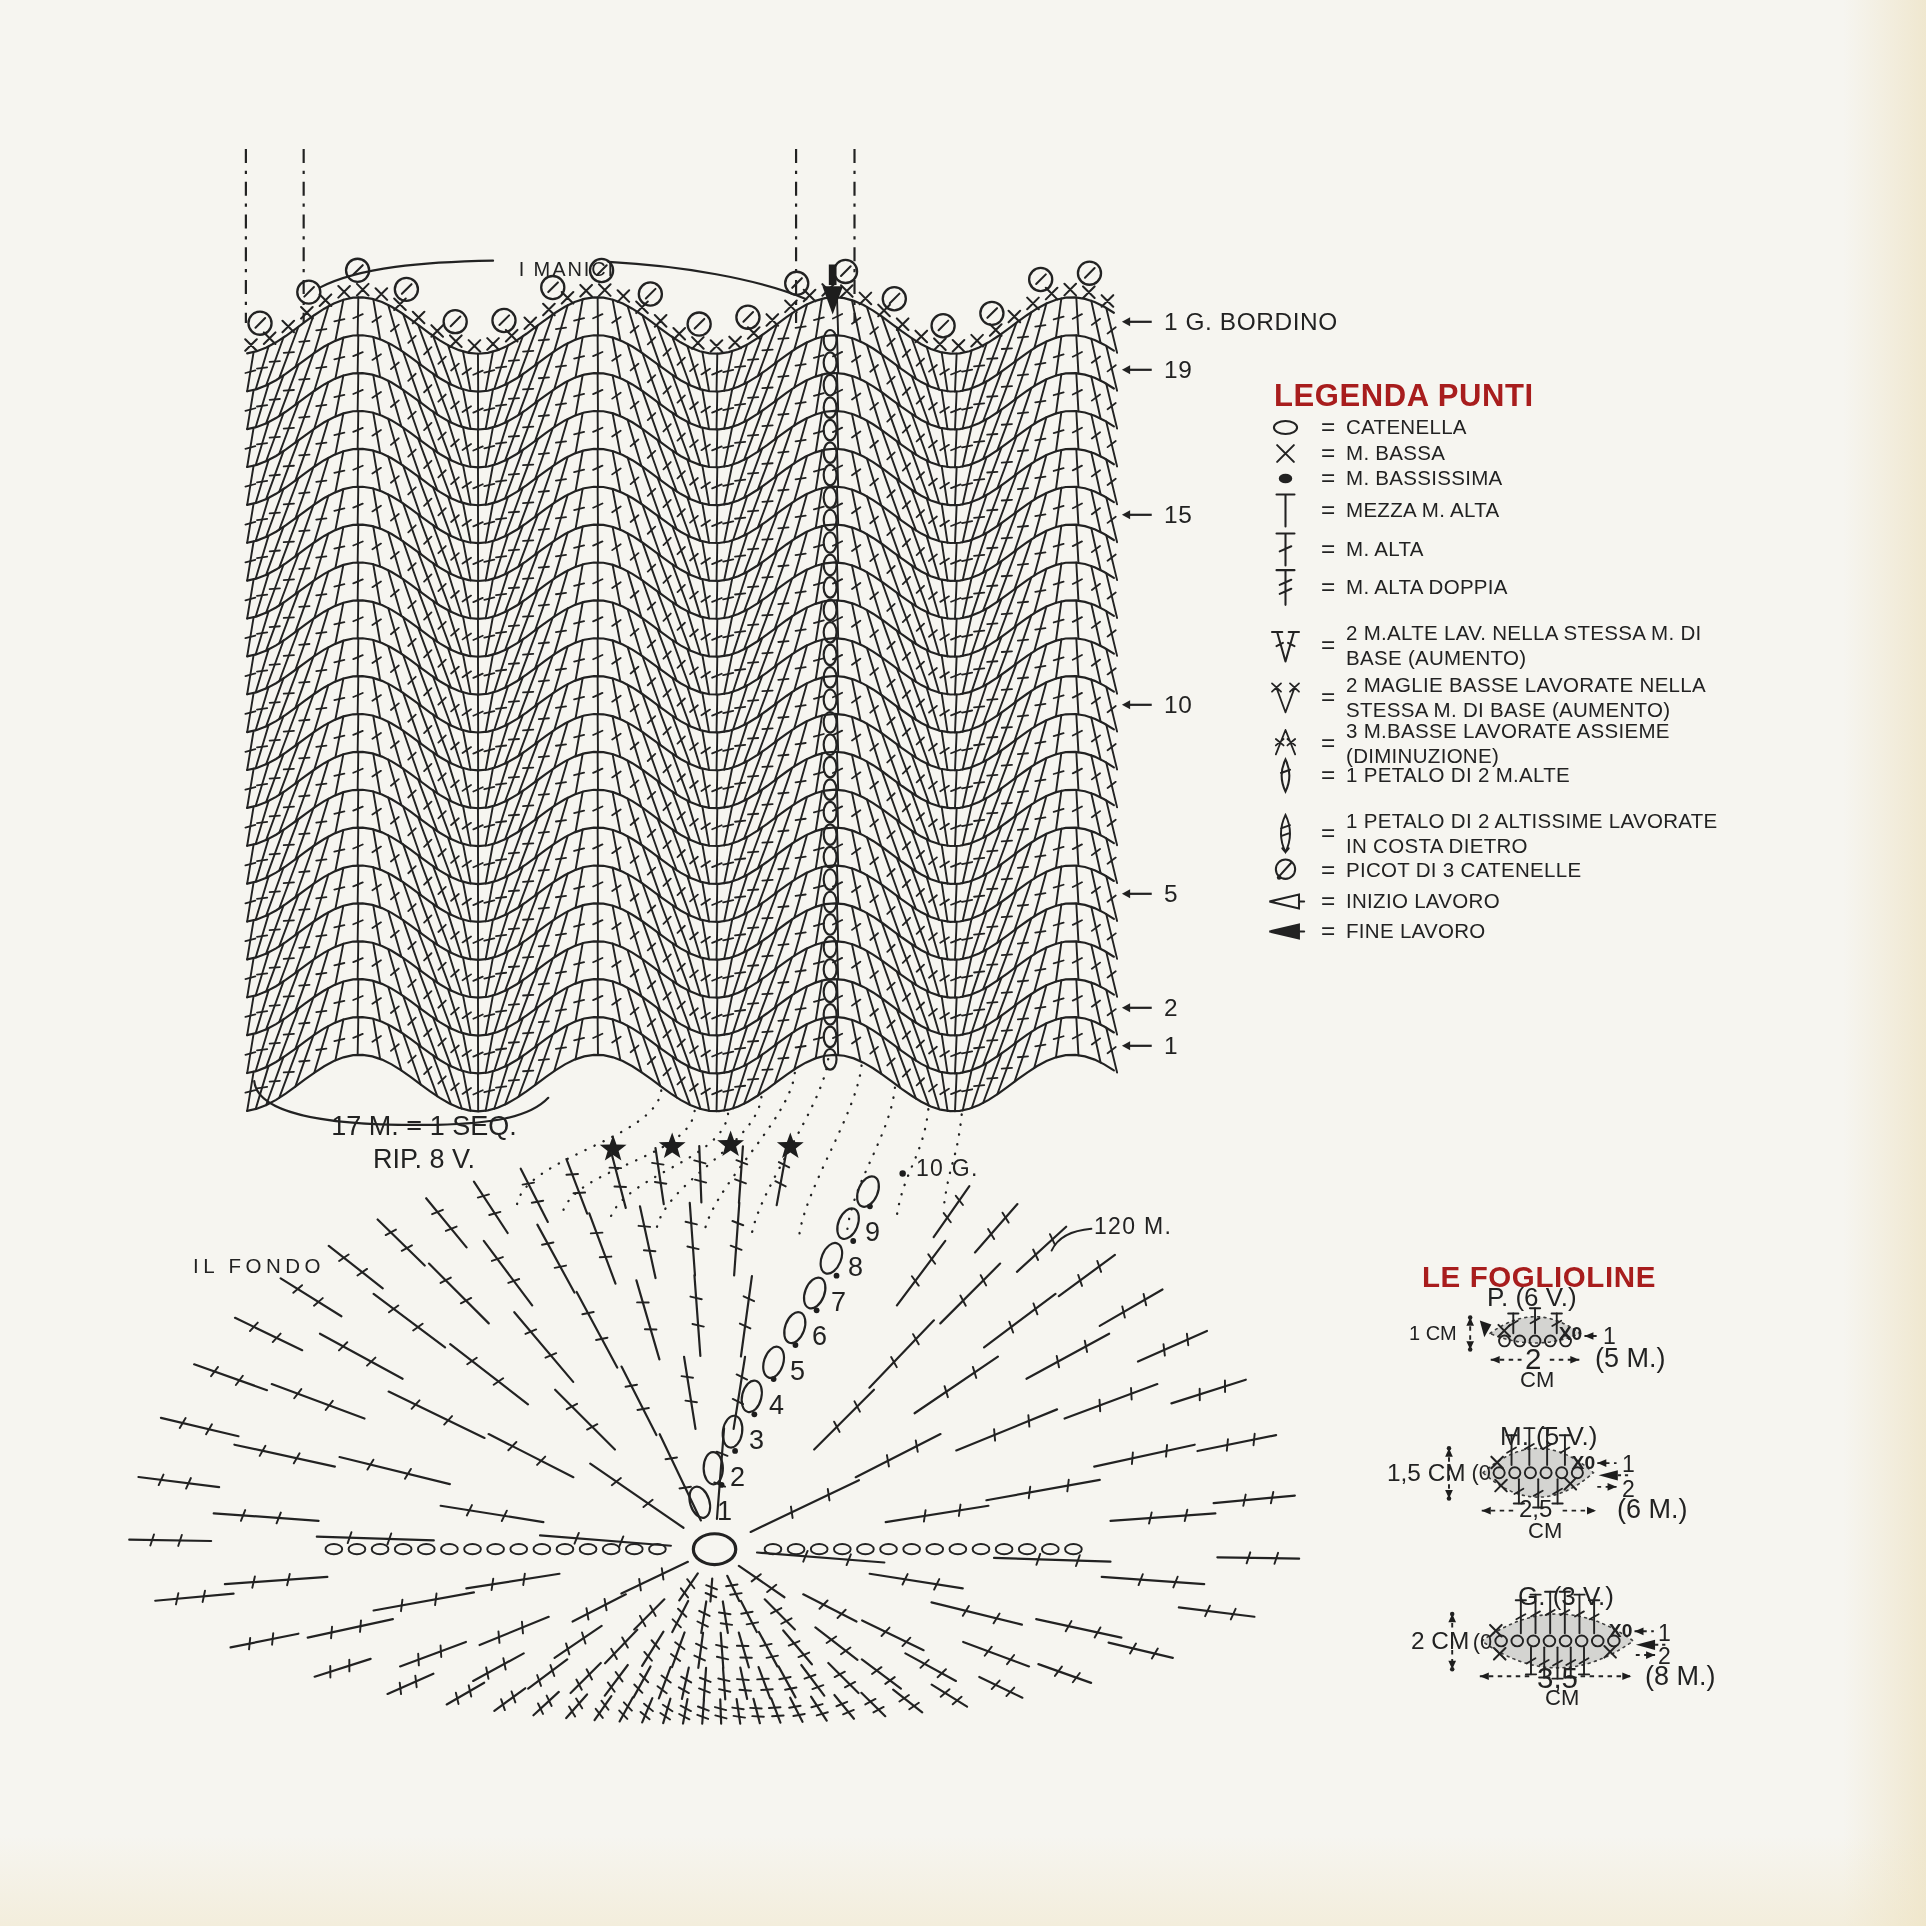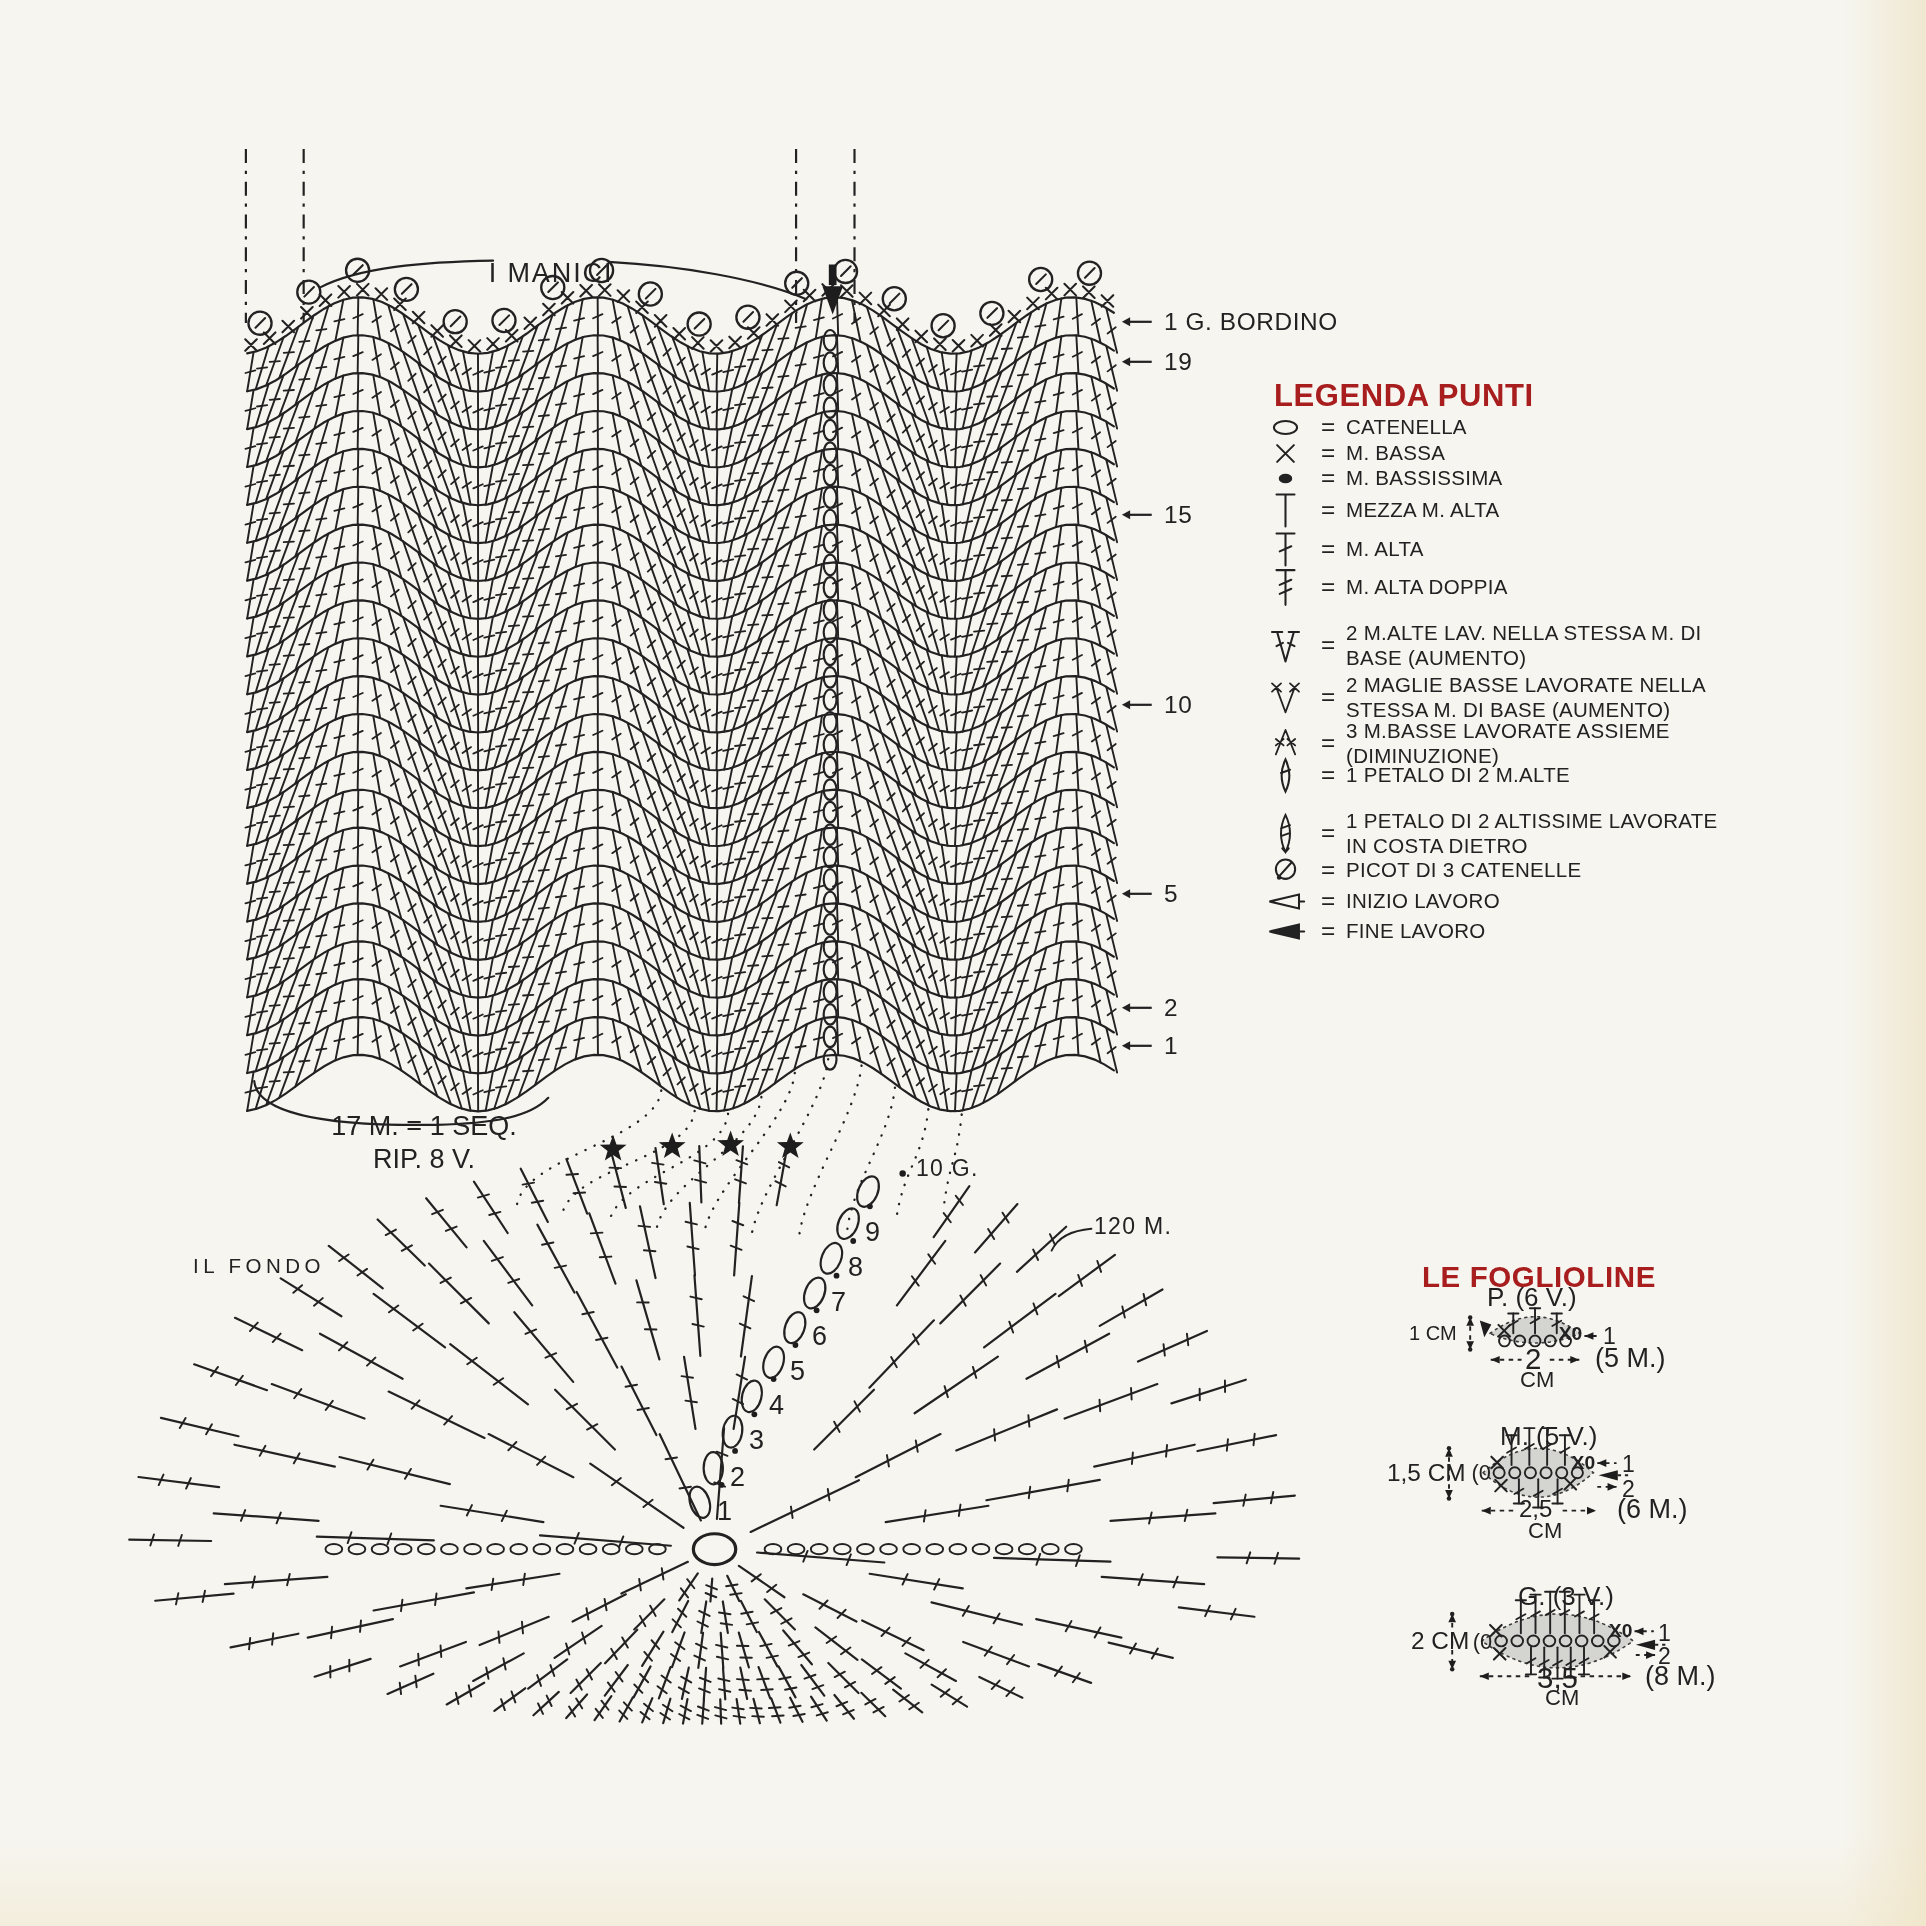--- a/index.html
+++ b/index.html
@@ -385,30 +385,30 @@
       <polygon points="2305,2611 2319,2605 2319,2617" fill="#1d1d1d"></polygon>
       <polygon points="2541,2611 2527,2605 2527,2617" fill="#1d1d1d"></polygon>
       <line x1="2546" y1="2541" x2="2576" y2="2541" stroke="#222222" stroke-width="3" stroke-dasharray="6 7"></line>
       <polygon points="2546,2541 2560,2535 2560,2547" fill="#1d1d1d"></polygon>
       <polygon points="2548,2562 2578,2554 2578,2570" fill="#1d1d1d"></polygon>
       <line x1="2578" y1="2562" x2="2600" y2="2562" stroke="#222222" stroke-width="3" stroke-dasharray="5 6"></line>
       <line x1="2548" y1="2578" x2="2578" y2="2578" stroke="#222222" stroke-width="3" stroke-dasharray="6 7"></line>
       <polygon points="2578,2578 2564,2572 2564,2584" fill="#1d1d1d"></polygon>
     </svg>
 
-  <div class="lbl" style="left:487px;top:259px;width:128px;text-align:center;font-size:27px;letter-spacing:1.9px">I MANICI</div>
+  <div class="lbl" style="left:487px;top:259px;width:128px;text-align:right;font-size:20px;letter-spacing:1.9px">I MANICI</div>
 
   <div class="mk" style="left:1120px;top:308px">
     <svg width="33" height="11.6" viewBox="0 0 52 18">
         <path d="M50,9 H12" stroke="#222" stroke-width="3.5" fill="none"></path>
         <path d="M16,2 L3,9 L16,16 Z" fill="#222"></path>
       </svg>
     <span>1 G. BORDINO</span>
   </div>
-  <div class="mk" style="left:1120px;top:348px">
+  <div class="mk" style="left:1120px;top:356px">
     <svg width="33" height="11.6" viewBox="0 0 52 18">
         <path d="M50,9 H12" stroke="#222" stroke-width="3.5" fill="none"></path>
         <path d="M16,2 L3,9 L16,16 Z" fill="#222"></path>
       </svg>
     <span>19</span>
   </div>
   <div class="mk" style="left:1120px;top:501px">
     <svg width="33" height="11.6" viewBox="0 0 52 18">
         <path d="M50,9 H12" stroke="#222" stroke-width="3.5" fill="none"></path>
         <path d="M16,2 L3,9 L16,16 Z" fill="#222"></path>

